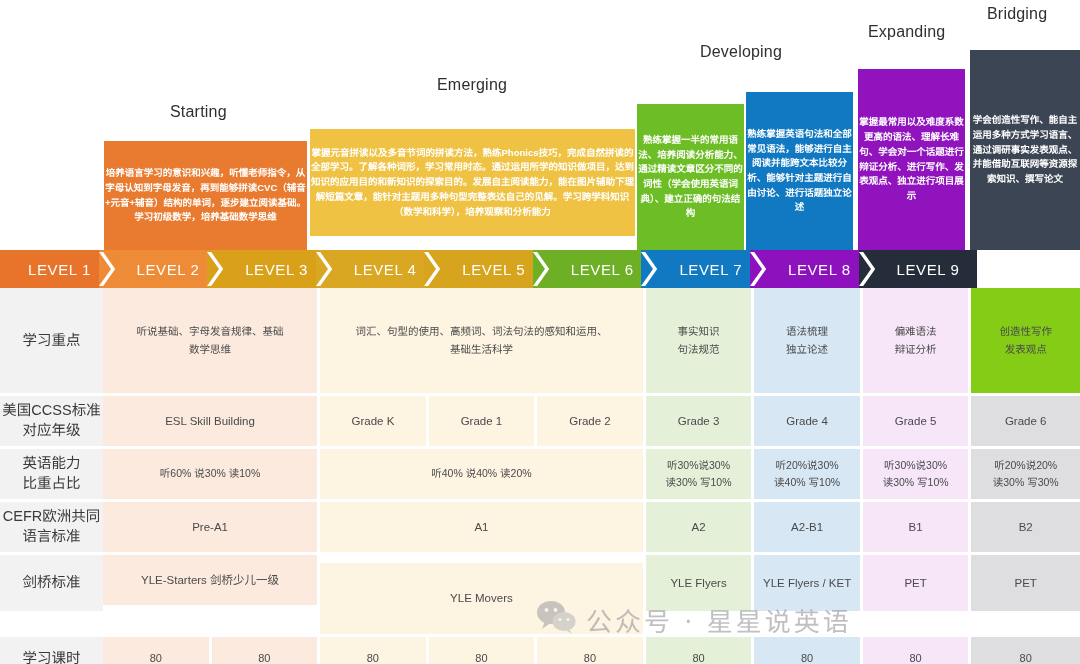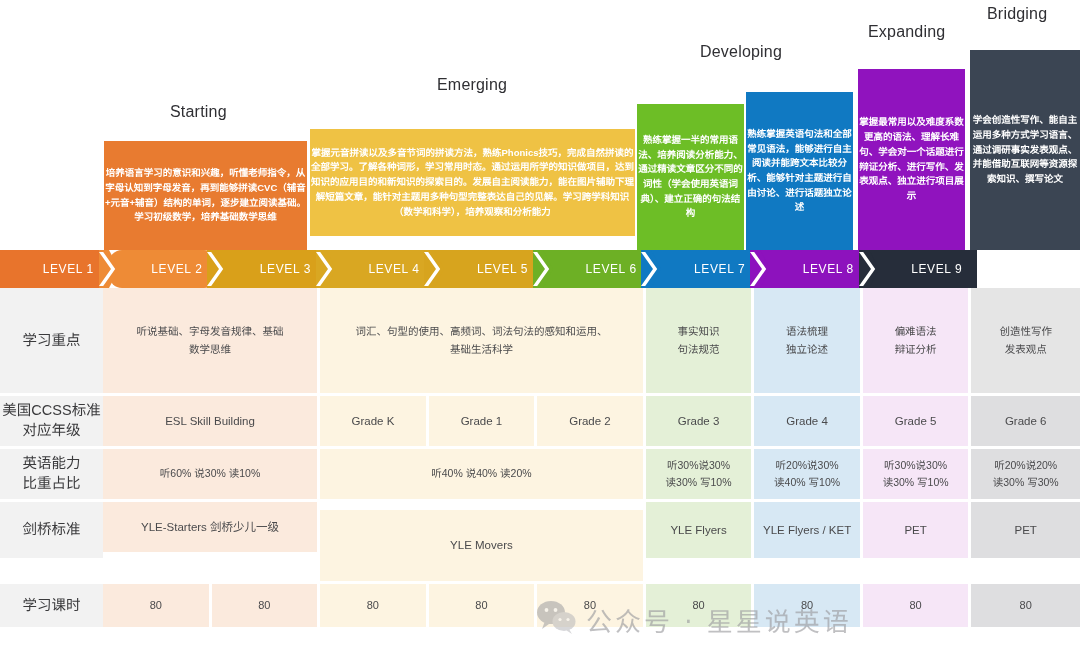--- a/index.html
+++ b/index.html
@@ -71,23 +71,23 @@
     background: #f2f2f2;
     color: #3a3a3c;
     display: flex; align-items: center; justify-content: center;
     font-size: 14.5px;
     height: 38px;
   }
   .hdr-cells { position: relative; width: 977px; flex: 0 0 977px; height: 38px; display: flex; }
   .lvl {
     position: relative;
     flex: 1 1 0;
-    display: flex; align-items: center; justify-content: center;
+    display: flex; align-items: center; justify-content: flex-start;
     color: #ffffff;
-    font-size: 12px;
+    font-size: 15px;
     letter-spacing: .6px;
     font-weight: 400;
     height: 38px;
     padding-left: 28px;
   }
   .lvl .chev {
     position: absolute;
     right: -10px; top: 0;
     width: 20px; height: 38px;
     z-index: 4;
@@ -150,21 +150,21 @@
   <div id="tbl">
       <div class="row hdr-row">
         <div class="hdr-cells">
           <div class="lvl" style="background: rgb(232, 116, 44);">
             <span class="lvl-text">LEVEL 1</span>
             <svg class="chev" viewBox="0 0 20 38" preserveAspectRatio="none">
               <path d="M0,0 L10,0 L20,19 L10,38 L0,38 Z" fill="#EE8B36"></path>
               <path d="M0,2 L12,19 L0,36 L4.2,36 L16.2,19 L4.2,2 Z" fill="#ffffff"></path>
             </svg>
           </div>
-          <div class="lvl" style="background: rgb(238, 139, 54); border-radius: 13px;">
+          <div class="lvl" style="background: rgb(238, 139, 54);">
             <span class="lvl-text">LEVEL 2</span>
             <svg class="chev" viewBox="0 0 20 38" preserveAspectRatio="none">
               <path d="M0,0 L10,0 L20,19 L10,38 L0,38 Z" fill="#D9A01A"></path>
               <path d="M0,2 L12,19 L0,36 L4.2,36 L16.2,19 L4.2,2 Z" fill="#ffffff"></path>
             </svg>
           </div>
           <div class="lvl" style="background: rgb(217, 160, 26);">
             <span class="lvl-text">LEVEL 3</span>
             <svg class="chev" viewBox="0 0 20 38" preserveAspectRatio="none">
               <path d="M0,0 L10,0 L20,19 L10,38 L0,38 Z" fill="#D9A722"></path>
@@ -217,21 +217,21 @@
           <div class="cell sm" style="flex: 0 0 217.111px; width: 217.111px; height: 108px; background: rgb(251, 234, 221); white-space: pre-line;">听说基础、字母发音规律、基础
 数学思维</div>
           <div class="cell sm" style="flex: 0 0 325.667px; width: 325.667px; height: 108px; background: rgb(253, 244, 225); white-space: pre-line;">词汇、句型的使用、高频词、词法句法的感知和运用、
 基础生活科学</div>
           <div class="cell sm" style="flex: 0 0 108.556px; width: 108.556px; height: 108px; background: rgb(228, 240, 215); white-space: pre-line;">事实知识
 句法规范</div>
           <div class="cell sm" style="flex: 0 0 108.556px; width: 108.556px; height: 108px; background: rgb(215, 232, 244); white-space: pre-line;">语法梳理
 独立论述</div>
           <div class="cell sm" style="flex: 0 0 108.556px; width: 108.556px; height: 108px; background: rgb(246, 230, 247); white-space: pre-line;">偏难语法
 辩证分析</div>
-          <div class="cell sm" style="flex: 0 0 108.556px; width: 108.556px; height: 108px; background: #e5e5e5; white-space: pre-line;">创造性写作
+          <div class="cell sm" style="flex: 0 0 108.556px; width: 108.556px; height: 108px; background: #84cc16; white-space: pre-line;">创造性写作
 发表观点</div>
         </div>
       </div>
       <div class="row">
         <div class="rowlabel" style="height: 53px; white-space: pre-line;">美国CCSS标准
 对应年级</div>
         <div class="cells">
           <div class="cell" style="flex: 0 0 217.111px; width: 217.111px; height: 53px; background: rgb(251, 234, 221); white-space: pre-line;">ESL Skill Building</div>
           <div class="cell" style="flex: 0 0 108.556px; width: 108.556px; height: 53px; background: rgb(253, 244, 225); white-space: pre-line;">Grade K</div>
           <div class="cell" style="flex: 0 0 108.556px; width: 108.556px; height: 53px; background: rgb(253, 244, 225); white-space: pre-line;">Grade 1</div>
@@ -249,20 +249,32 @@
           <div class="cell sm" style="flex: 0 0 217.111px; width: 217.111px; height: 53px; background: rgb(251, 234, 221); white-space: pre-line;">听60% 说30% 读10%</div>
           <div class="cell sm" style="flex: 0 0 325.667px; width: 325.667px; height: 53px; background: rgb(253, 244, 225); white-space: pre-line;">听40% 说40% 读20%</div>
           <div class="cell sm" style="flex: 0 0 108.556px; width: 108.556px; height: 53px; background: rgb(228, 240, 215); white-space: pre-line;">听30%说30%
 读30% 写10%</div>
           <div class="cell sm" style="flex: 0 0 108.556px; width: 108.556px; height: 53px; background: rgb(215, 232, 244); white-space: pre-line;">听20%说30%
 读40% 写10%</div>
           <div class="cell sm" style="flex: 0 0 108.556px; width: 108.556px; height: 53px; background: rgb(246, 230, 247); white-space: pre-line;">听30%说30%
 读30% 写10%</div>
           <div class="cell sm" style="flex: 0 0 108.556px; width: 108.556px; height: 53px; background: rgb(222, 222, 224); white-space: pre-line;">听20%说20%
 读30% 写30%</div>
+        </div>
+      </div>
+      <div class="row">
+        <div class="rowlabel" style="height: 53px; white-space: pre-line;">CEFR欧洲共同
+语言标准</div>
+        <div class="cells">
+          <div class="cell" style="flex: 0 0 217.111px; width: 217.111px; height: 53px; background: rgb(251, 234, 221); white-space: pre-line;">Pre-A1</div>
+          <div class="cell" style="flex: 0 0 325.667px; width: 325.667px; height: 53px; background: rgb(253, 244, 225); white-space: pre-line;">A1</div>
+          <div class="cell" style="flex: 0 0 108.556px; width: 108.556px; height: 53px; background: rgb(228, 240, 215); white-space: pre-line;">A2</div>
+          <div class="cell" style="flex: 0 0 108.556px; width: 108.556px; height: 53px; background: rgb(215, 232, 244); white-space: pre-line;">A2-B1</div>
+          <div class="cell" style="flex: 0 0 108.556px; width: 108.556px; height: 53px; background: rgb(246, 230, 247); white-space: pre-line;">B1</div>
+          <div class="cell" style="flex: 0 0 108.556px; width: 108.556px; height: 53px; background: rgb(222, 222, 224); white-space: pre-line;">B2</div>
         </div>
       </div>
       <div class="row">
         <div class="rowlabel" style="height: 59px; white-space: pre-line;">剑桥标准</div>
         <div class="cells">
           <div class="cell" style="flex: 0 0 217.111px; width: 217.111px; height: 53px; background: rgb(251, 234, 221); white-space: pre-line;">YLE-Starters 剑桥少儿一级</div>
           <div class="cell" style="flex: 0 0 325.667px; width: 325.667px; height: 74px; background: rgb(253, 244, 225); white-space: pre-line; margin-top: 8px;">YLE Movers</div>
           <div class="cell" style="flex: 0 0 108.556px; width: 108.556px; height: 59px; background: rgb(228, 240, 215); white-space: pre-line;">YLE Flyers</div>
           <div class="cell" style="flex: 0 0 108.556px; width: 108.556px; height: 59px; background: rgb(215, 232, 244); white-space: pre-line;">YLE Flyers / KET</div>
           <div class="cell" style="flex: 0 0 108.556px; width: 108.556px; height: 59px; background: rgb(246, 230, 247); white-space: pre-line;">PET</div>

